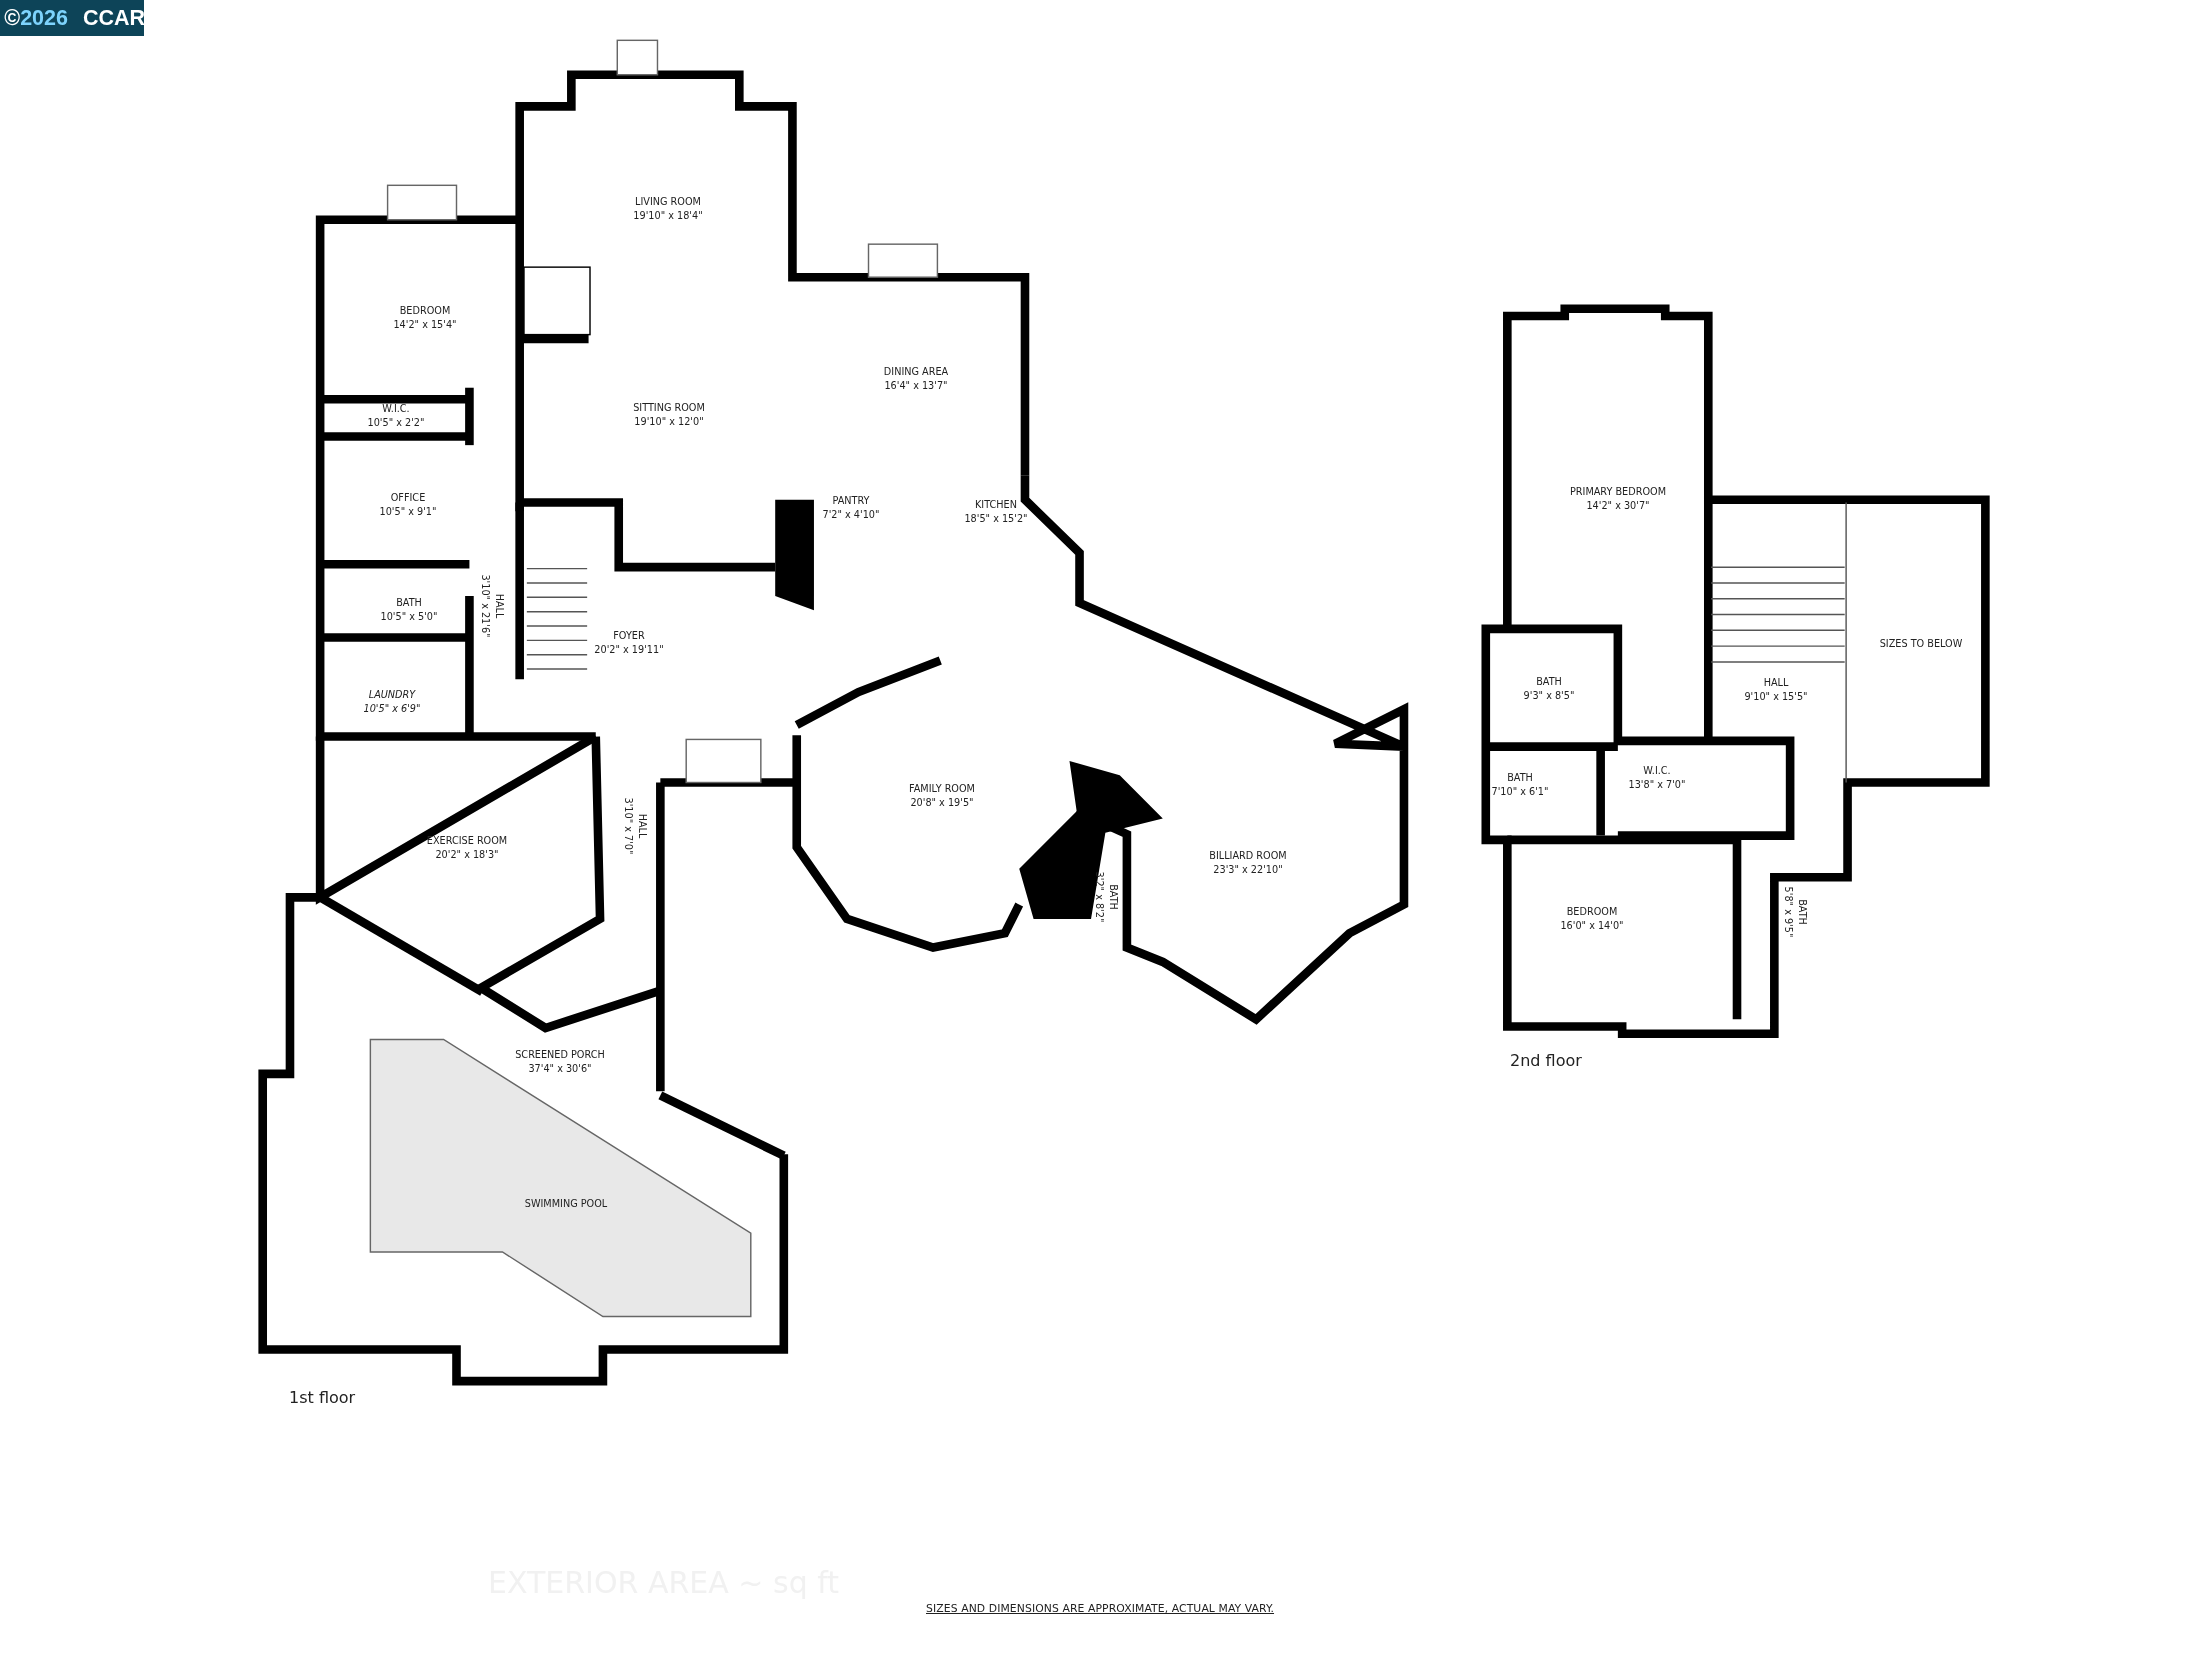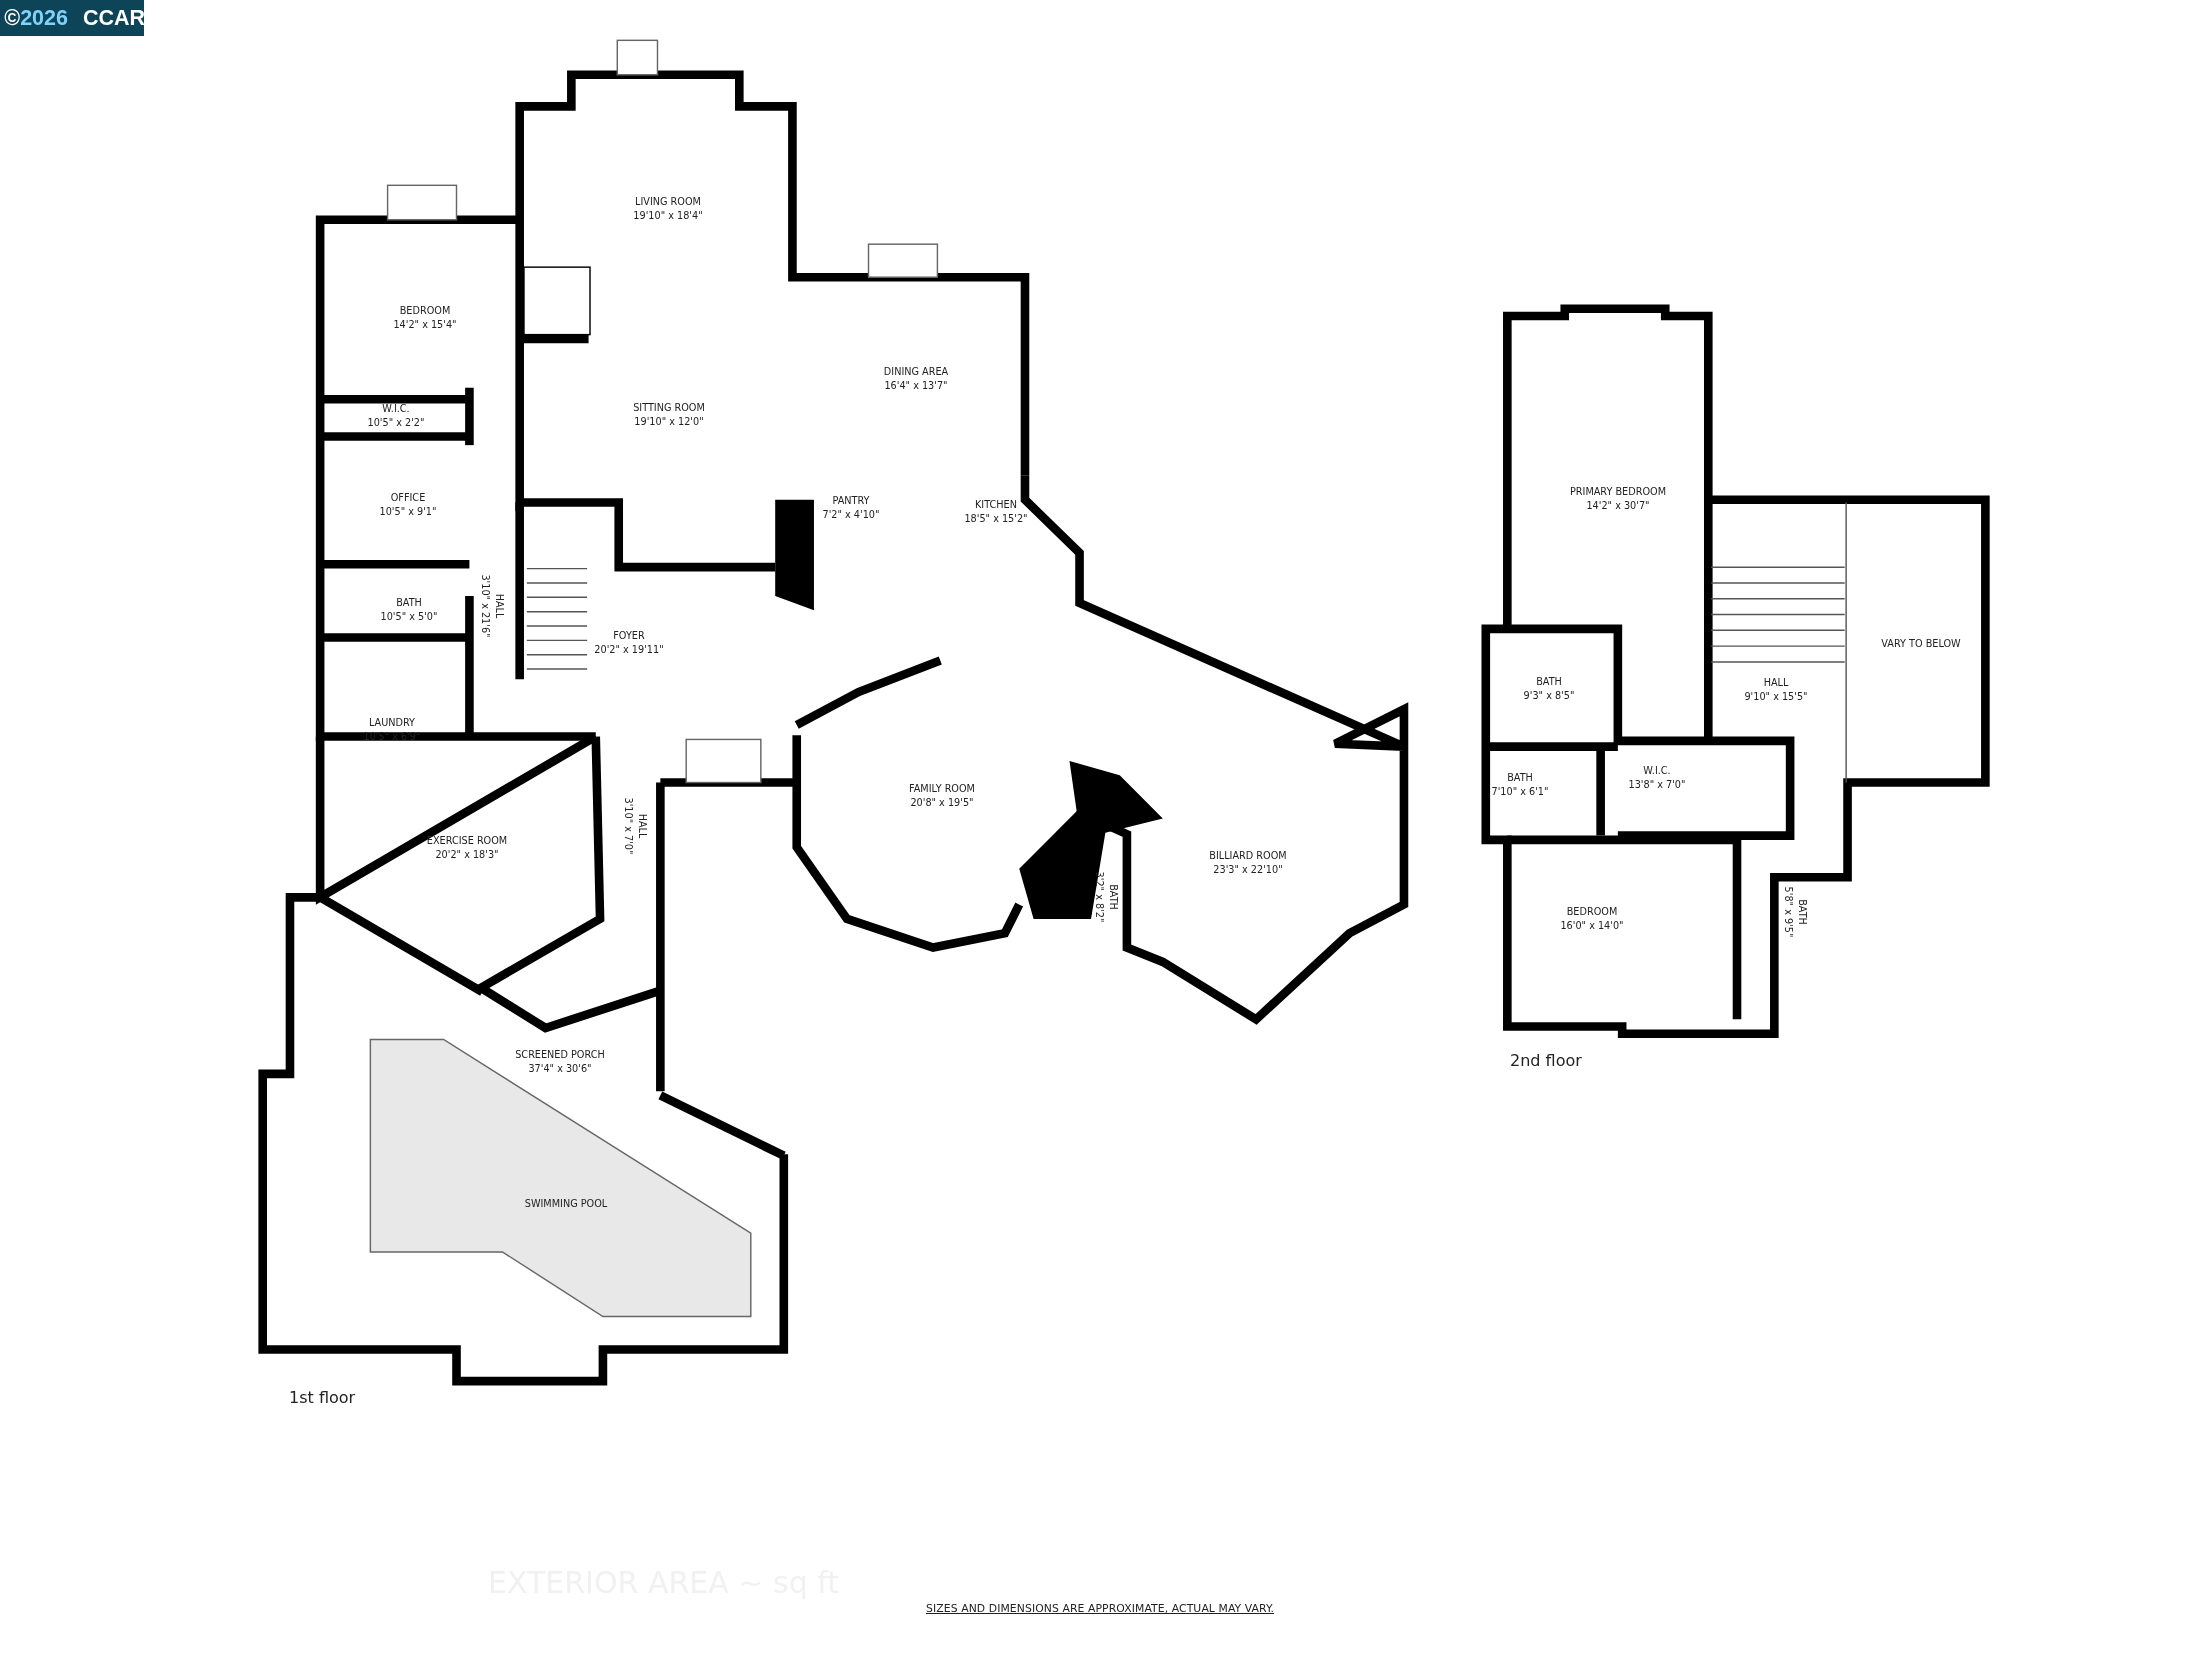--- a/index.html
+++ b/index.html
@@ -143,21 +143,21 @@
   <div>10'5" x 5'0"</div>
 </div>
 <div class="lbl rot" style="left:492px; top:606px;">
   <div>HALL</div>
   <div>3'10" x 21'6"</div>
 </div>
 <div class="lbl" style="left:629px; top:629px;">
   <div>FOYER</div>
   <div>20'2" x 19'11"</div>
 </div>
-<div class="lbl" style="left:392px; top:716px;">
+<div class="lbl" style="left:392px; top:688px;font-style:italic;">
   <div>LAUNDRY</div>
   <div>10'5" x 6'9"</div>
 </div>
 <div class="lbl" style="left:942px; top:782px;">
   <div>FAMILY ROOM</div>
   <div>20'8" x 19'5"</div>
 </div>
 <div class="lbl" style="left:467px; top:834px;">
   <div>EXERCISE ROOM</div>
   <div>20'2" x 18'3"</div>
@@ -189,21 +189,21 @@
 </div>
 <div class="lbl" style="left:1549px; top:675px;">
   <div>BATH</div>
   <div>9'3" x 8'5"</div>
 </div>
 <div class="lbl" style="left:1776px; top:676px;">
   <div>HALL</div>
   <div>9'10" x 15'5"</div>
 </div>
 <div class="lbl" style="left:1921px; top:637px;">
-  <div>VARY TO BELOW</div>
+  <div>SIZES TO BELOW</div>
 </div>
 <div class="lbl" style="left:1520px; top:771px;">
   <div>BATH</div>
   <div>7'10" x 6'1"</div>
 </div>
 <div class="lbl" style="left:1657px; top:764px;">
   <div>W.I.C.</div>
   <div>13'8" x 7'0"</div>
 </div>
 <div class="lbl" style="left:1592px; top:905px;">

